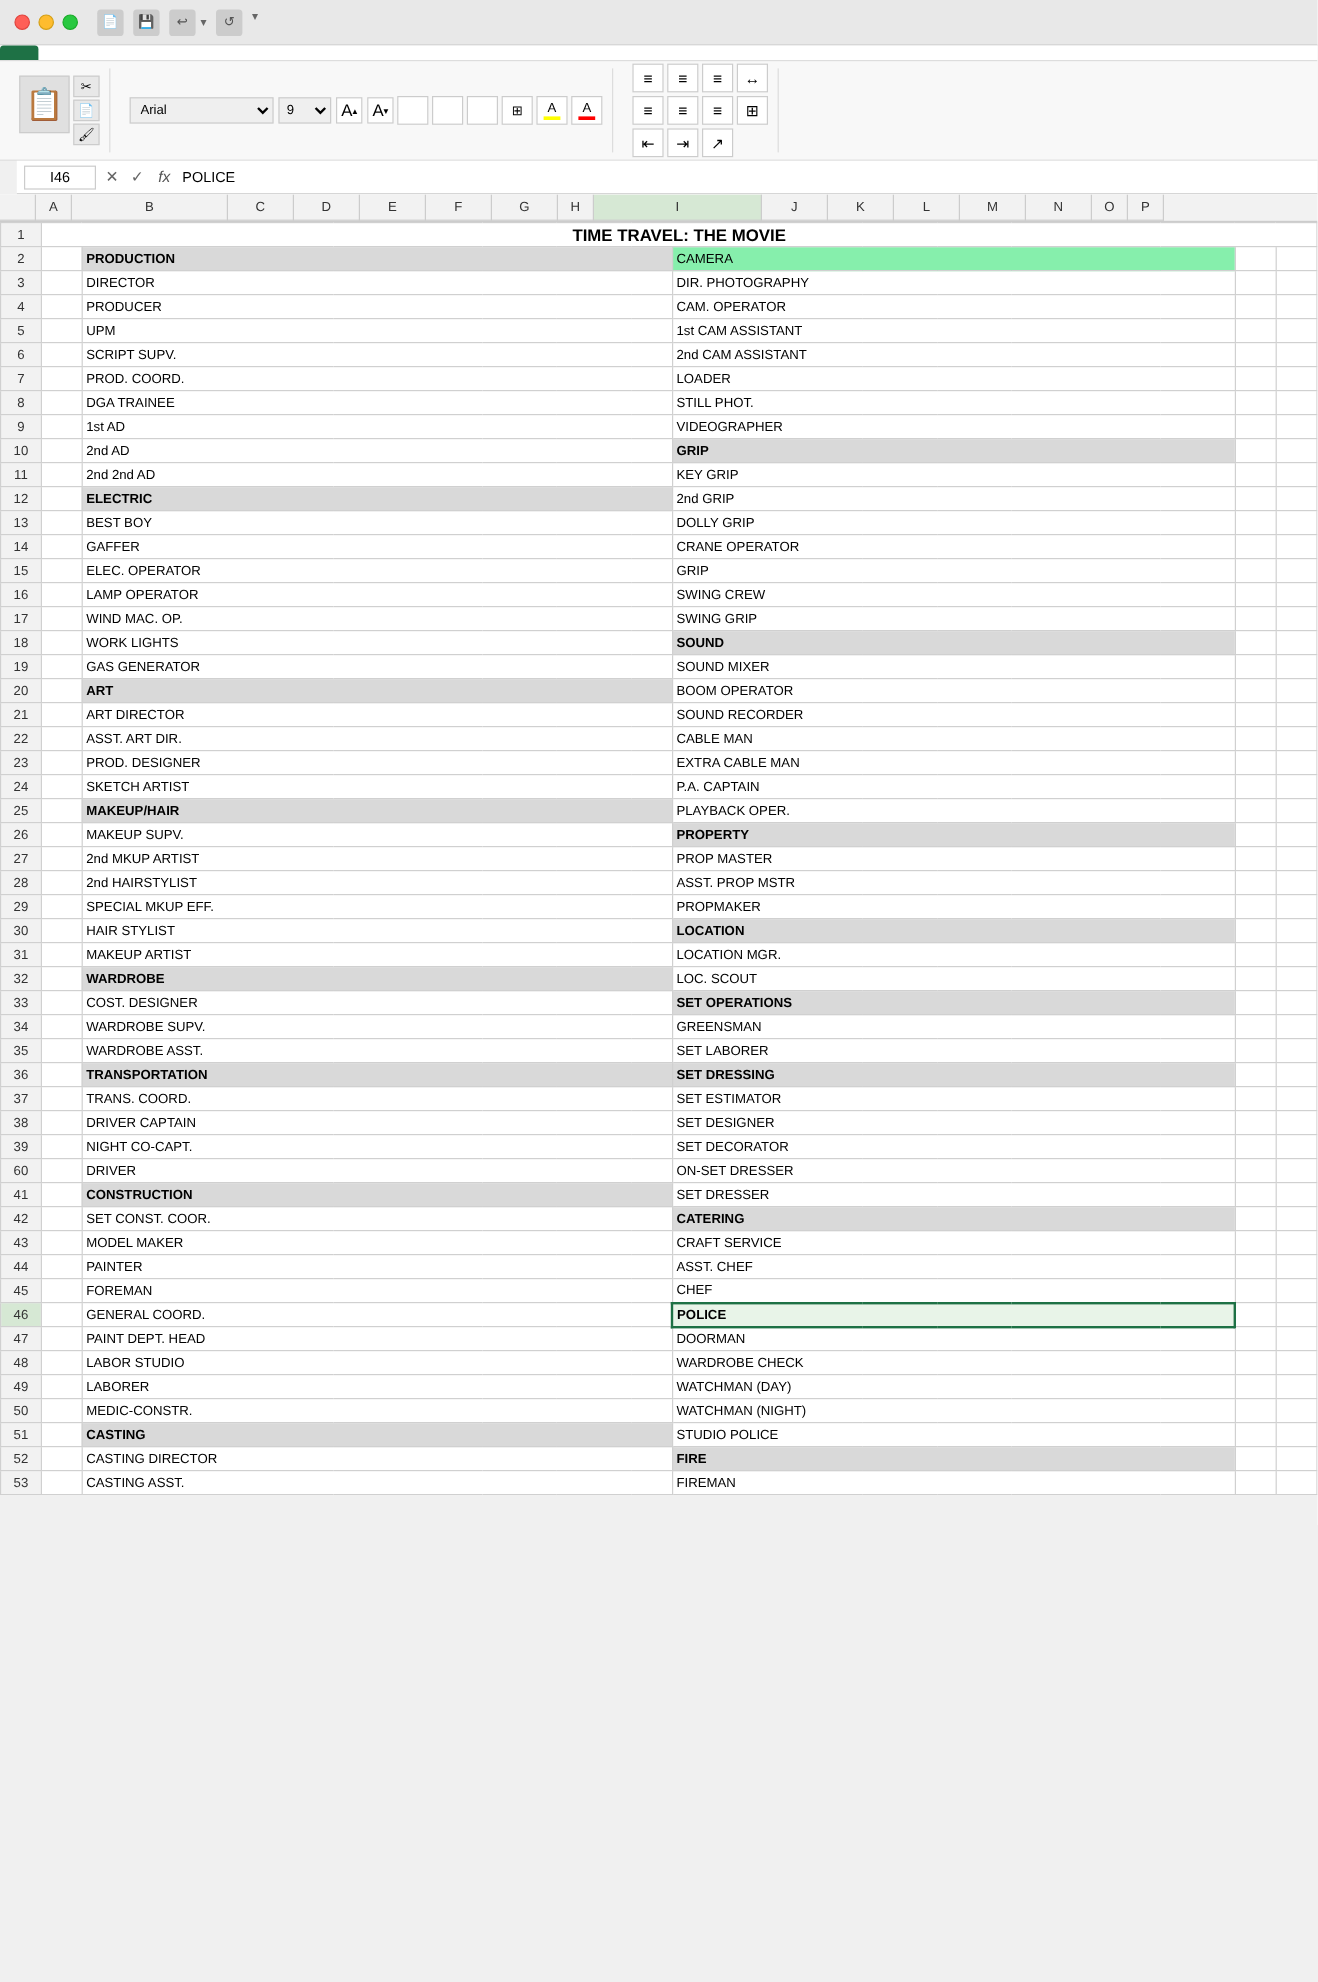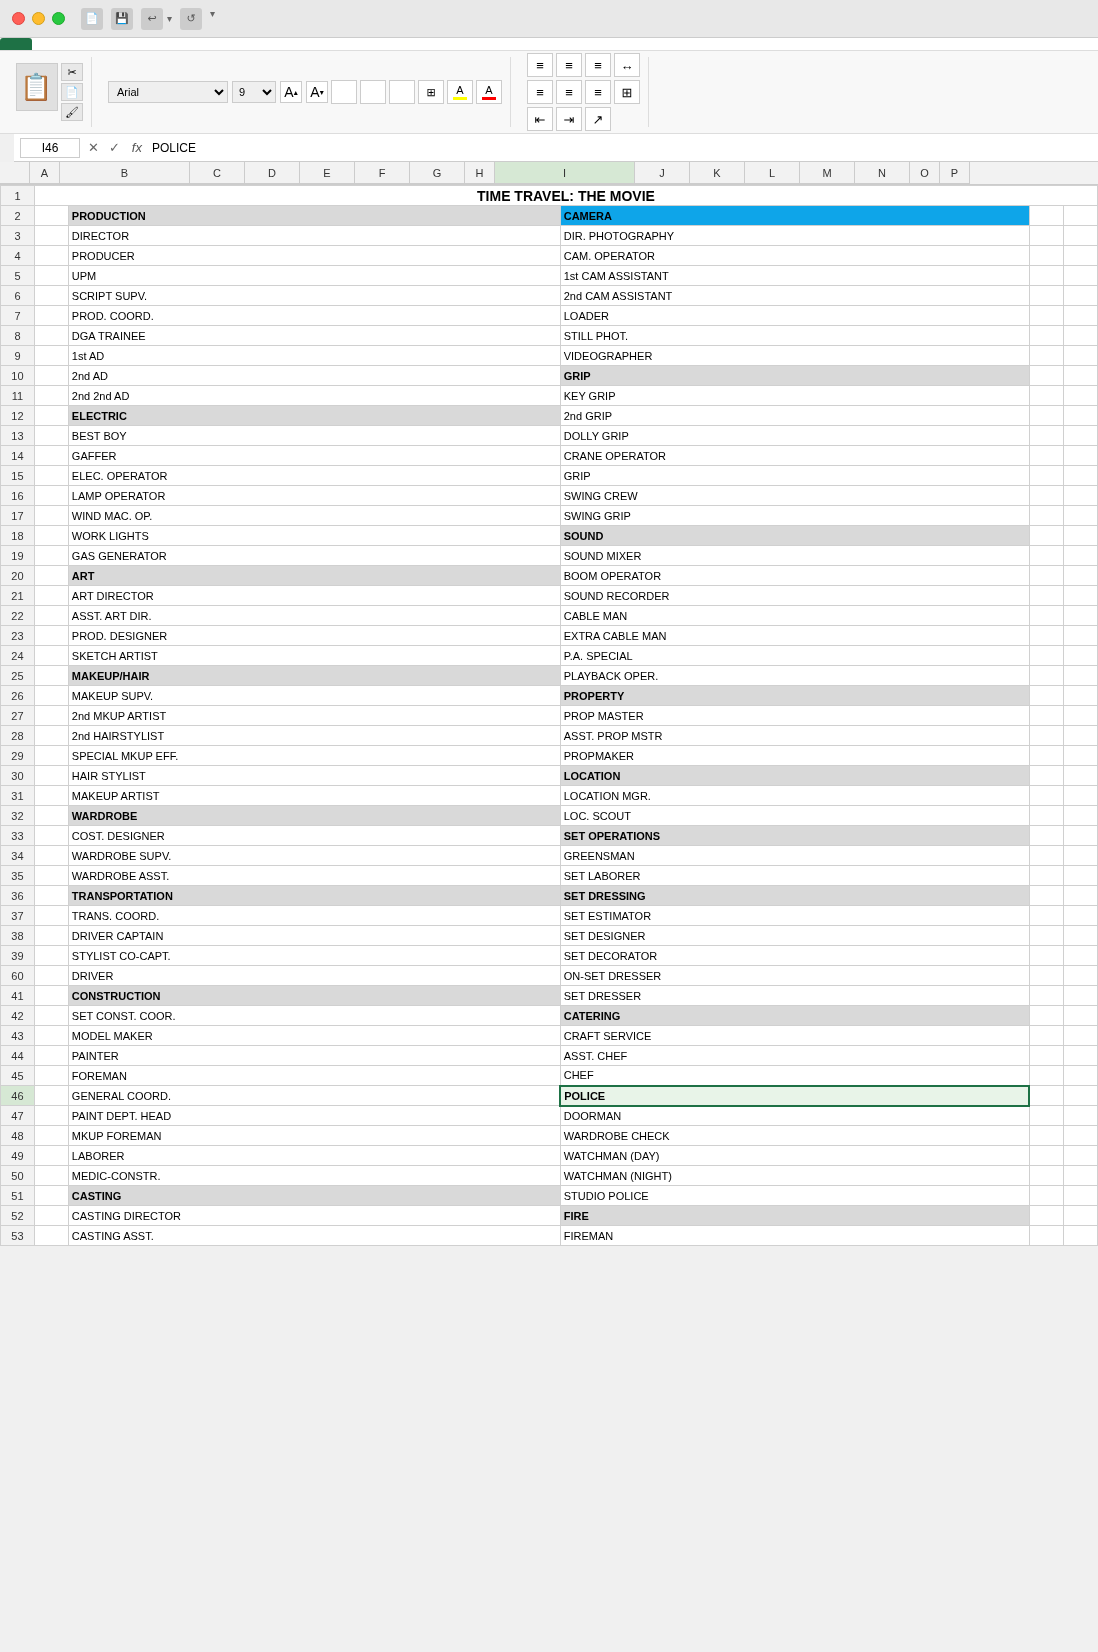--- a/index.html
+++ b/index.html
@@ -253,21 +253,21 @@
     </colgroup>
     <tbody id="spreadsheet-body">
     <tr>
           <td class="row-num">1</td>
           <td colspan="16" style="text-align: center; font-weight: bold; font-size: 14px;">TIME TRAVEL: THE MOVIE</td>
         </tr>
         <tr>
           <td class="row-num">2</td>
           <td></td>
           <td colspan="7" style="font-weight: bold; background: rgb(217, 217, 217);">PRODUCTION</td>
-          <td colspan="6" style="font-weight: bold; background: #0ea5e9; margin-top: 47px;">CAMERA</td>
+          <td colspan="6" style="font-weight: normal; background: #86efac; margin-top: 47px;">CAMERA</td>
           <td></td>
           <td></td>
         </tr>
         <tr>
           <td class="row-num">3</td>
           <td></td>
           <td colspan="7">DIRECTOR</td>
           <td colspan="6">DIR. PHOTOGRAPHY</td>
           <td></td>
           <td></td>
@@ -429,21 +429,21 @@
           <td></td>
           <td colspan="7">PROD. DESIGNER</td>
           <td colspan="6">EXTRA CABLE MAN</td>
           <td></td>
           <td></td>
         </tr>
         <tr>
           <td class="row-num">24</td>
           <td></td>
           <td colspan="7">SKETCH ARTIST</td>
-          <td colspan="6">P.A. SPECIAL</td>
+          <td colspan="6">P.A. CAPTAIN</td>
           <td></td>
           <td></td>
         </tr>
         <tr>
           <td class="row-num">25</td>
           <td></td>
           <td colspan="7" style="font-weight: bold; background: rgb(217, 217, 217);">MAKEUP/HAIR</td>
           <td colspan="6">PLAYBACK OPER.</td>
           <td></td>
           <td></td>
@@ -548,21 +548,21 @@
           <td class="row-num">38</td>
           <td></td>
           <td colspan="7">DRIVER CAPTAIN</td>
           <td colspan="6">SET DESIGNER</td>
           <td></td>
           <td></td>
         </tr>
         <tr>
           <td class="row-num">39</td>
           <td></td>
-          <td colspan="7">STYLIST CO-CAPT.</td>
+          <td colspan="7">NIGHT CO-CAPT.</td>
           <td colspan="6">SET DECORATOR</td>
           <td></td>
           <td></td>
         </tr>
         <tr>
           <td class="row-num">60</td>
           <td></td>
           <td colspan="7">DRIVER</td>
           <td colspan="6">ON-SET DRESSER</td>
           <td></td>
@@ -620,21 +620,21 @@
           <td class="row-num">47</td>
           <td></td>
           <td colspan="7">PAINT DEPT. HEAD</td>
           <td colspan="6">DOORMAN</td>
           <td></td>
           <td></td>
         </tr>
         <tr>
           <td class="row-num">48</td>
           <td></td>
-          <td colspan="7">MKUP FOREMAN</td>
+          <td colspan="7">LABOR STUDIO</td>
           <td colspan="6">WARDROBE CHECK</td>
           <td></td>
           <td></td>
         </tr>
         <tr>
           <td class="row-num">49</td>
           <td></td>
           <td colspan="7">LABORER</td>
           <td colspan="6">WATCHMAN (DAY)</td>
           <td></td>

